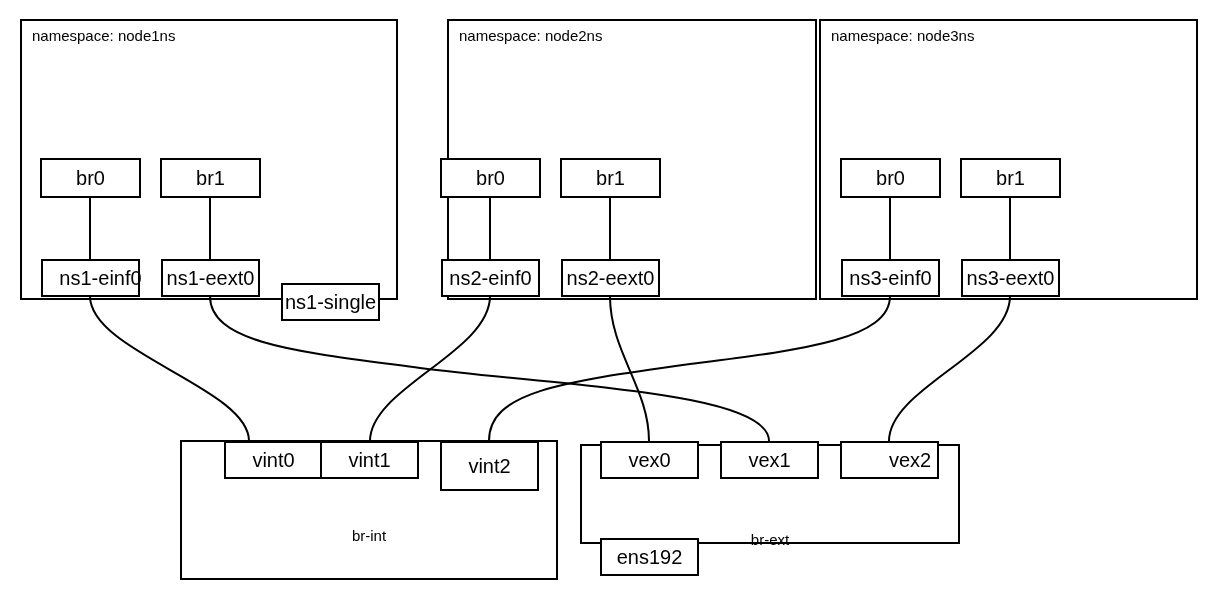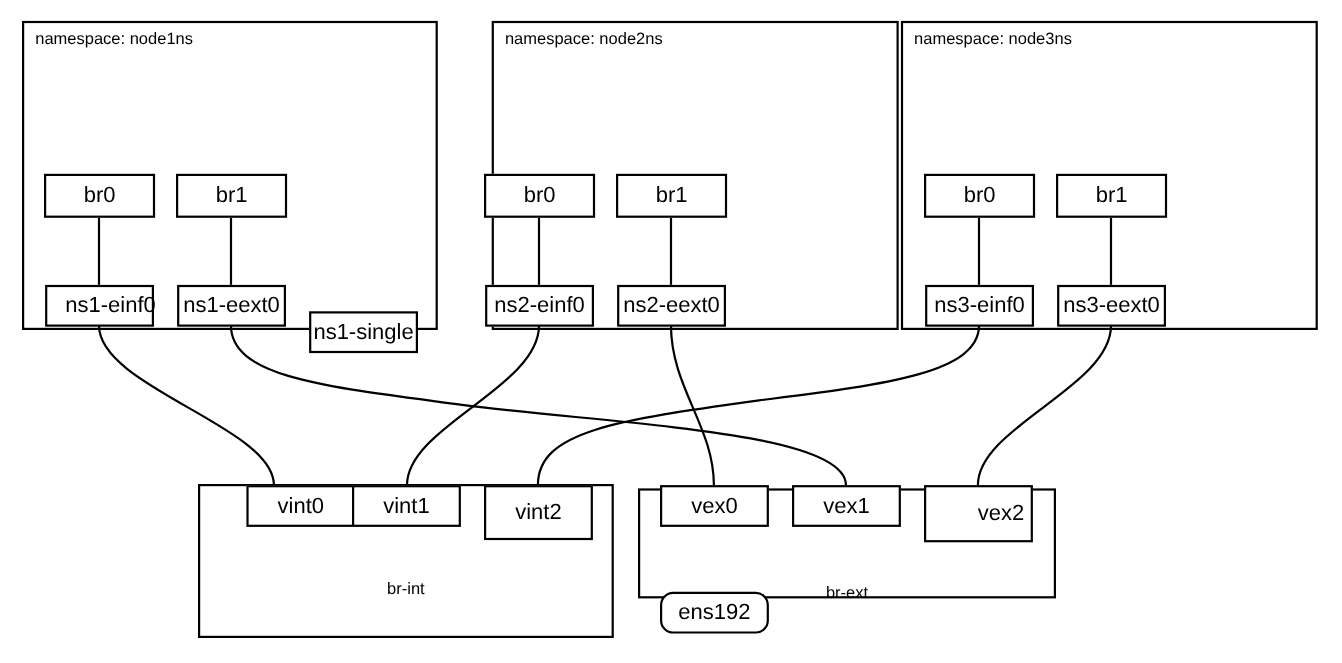--- a/index.html
+++ b/index.html
@@ -146,18 +146,18 @@
     <div class="node" style="left:200px; top:441px; width:99px; height:38px;margin-left:24px;">vint0</div>
     <div class="node" style="left:320px; top:441px; width:99px; height:38px;">vint1</div>
     <div class="node" style="left:440px; top:441px; width:99px; height:50px;">vint2</div>
 
     <div class="box" style="left:580px; top:444px; width:380px; height:100px;">
       <div class="bridge-label" style="left:0; top:50px; width:376px;">br-ext</div>
     </div>
 
     <div class="node" style="left:600px; top:441px; width:99px; height:38px;">vex0</div>
     <div class="node" style="left:720px; top:441px; width:99px; height:38px;">vex1</div>
-    <div class="node" style="left:840px; top:441px; width:99px; height:52px;padding-left:41px;">vex2</div>
+    <div class="node" style="left:840px; top:441px; width:99px; height:38px;padding-left:41px;">vex2</div>
 
-    <div class="node" style="left:600px; top:538px; width:99px; height:38px;border-radius:12px;">ens192</div>
+    <div class="node" style="left:600px; top:538px; width:99px; height:38px;">ens192</div>
 
   </div>
 </div>
 
 </body></html>

